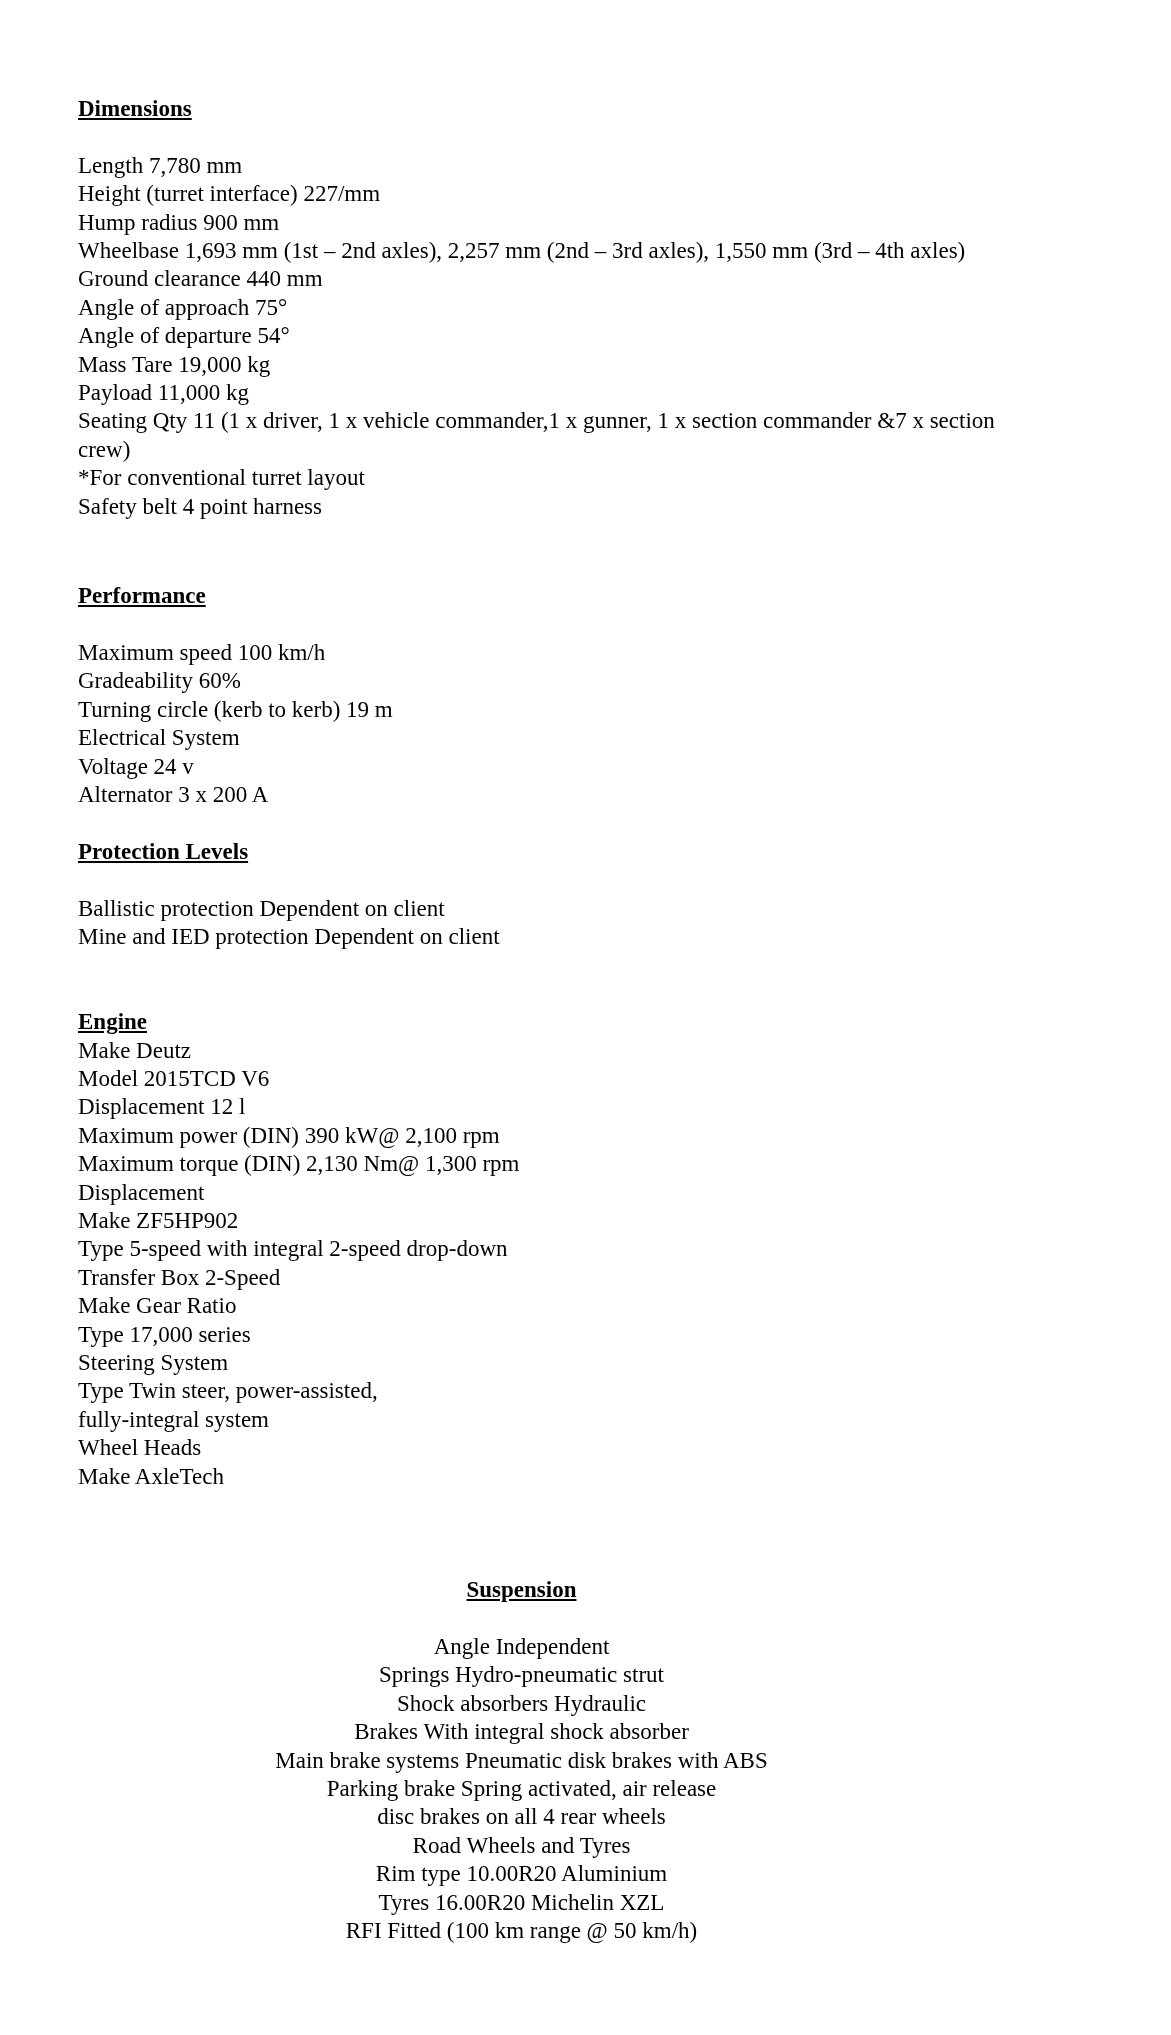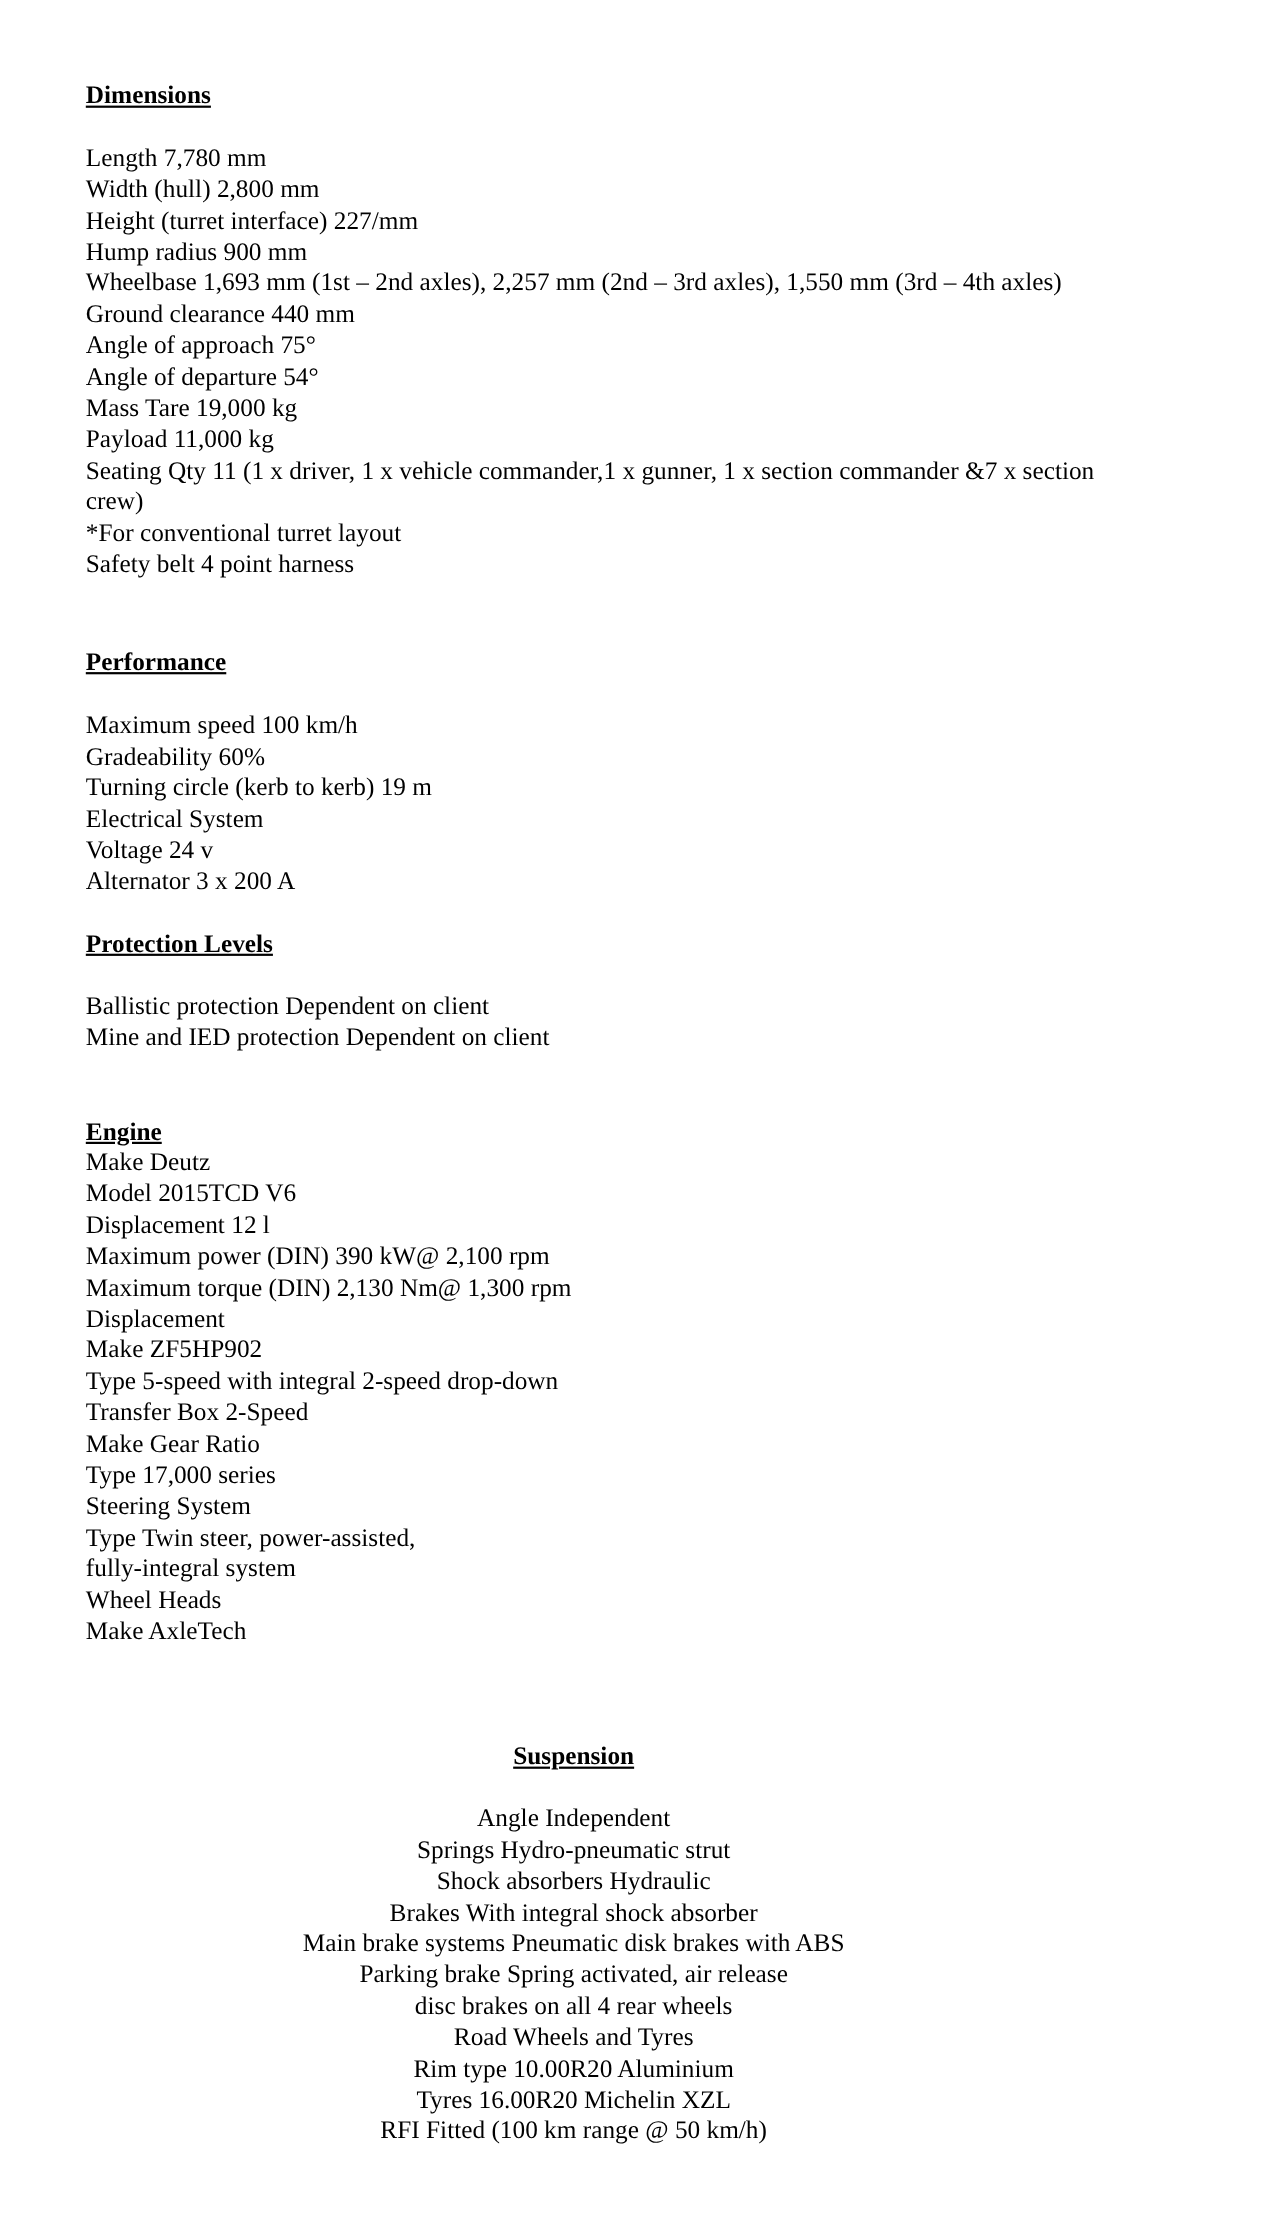--- a/index.html
+++ b/index.html
@@ -9,21 +9,21 @@
   }
   body {
     width: 1171px;
     height: 2035px;
     overflow: hidden;
     color: #000000;
     font-family: "Liberation Serif", "DejaVu Serif", serif;
     font-size: 23px;
   }
   .doc {
-    padding: 73px 10px 0 78px;
+    padding: 95px 10px 0 78px;
     box-sizing: border-box;
     width: 975px;
   }
   .heading {
     margin: 0;
     font-size: 23px;
     font-weight: bold;
     text-decoration: underline;
     line-height: 28.4px;
     white-space: nowrap;
@@ -41,21 +41,20 @@
 </style>
 </head>
 <body>
 
 <div class="doc">
 
   <section class="sec-dimensions">
     <h2 class="heading gap-after">Dimensions</h2>
     <div>
       <p class="line">Length 7,780 mm</p>
-      <p class="line">Width (hull) 2,800 mm</p>
       <p class="line">Height (turret interface) 227/mm</p>
       <p class="line">Hump radius 900 mm</p>
       <p class="line">Wheelbase 1,693 mm (1st – 2nd axles), 2,257 mm (2nd – 3rd axles), 1,550 mm (3rd – 4th axles)</p>
       <p class="line">Ground clearance 440 mm</p>
       <p class="line">Angle of approach 75°</p>
       <p class="line">Angle of departure 54°</p>
       <p class="line">Mass Tare 19,000 kg</p>
       <p class="line">Payload 11,000 kg</p>
       <p class="line">Seating Qty 11 (1 x driver, 1 x vehicle commander,1 x gunner, 1 x section commander &amp;7 x section</p>
       <p class="line">crew)</p>

